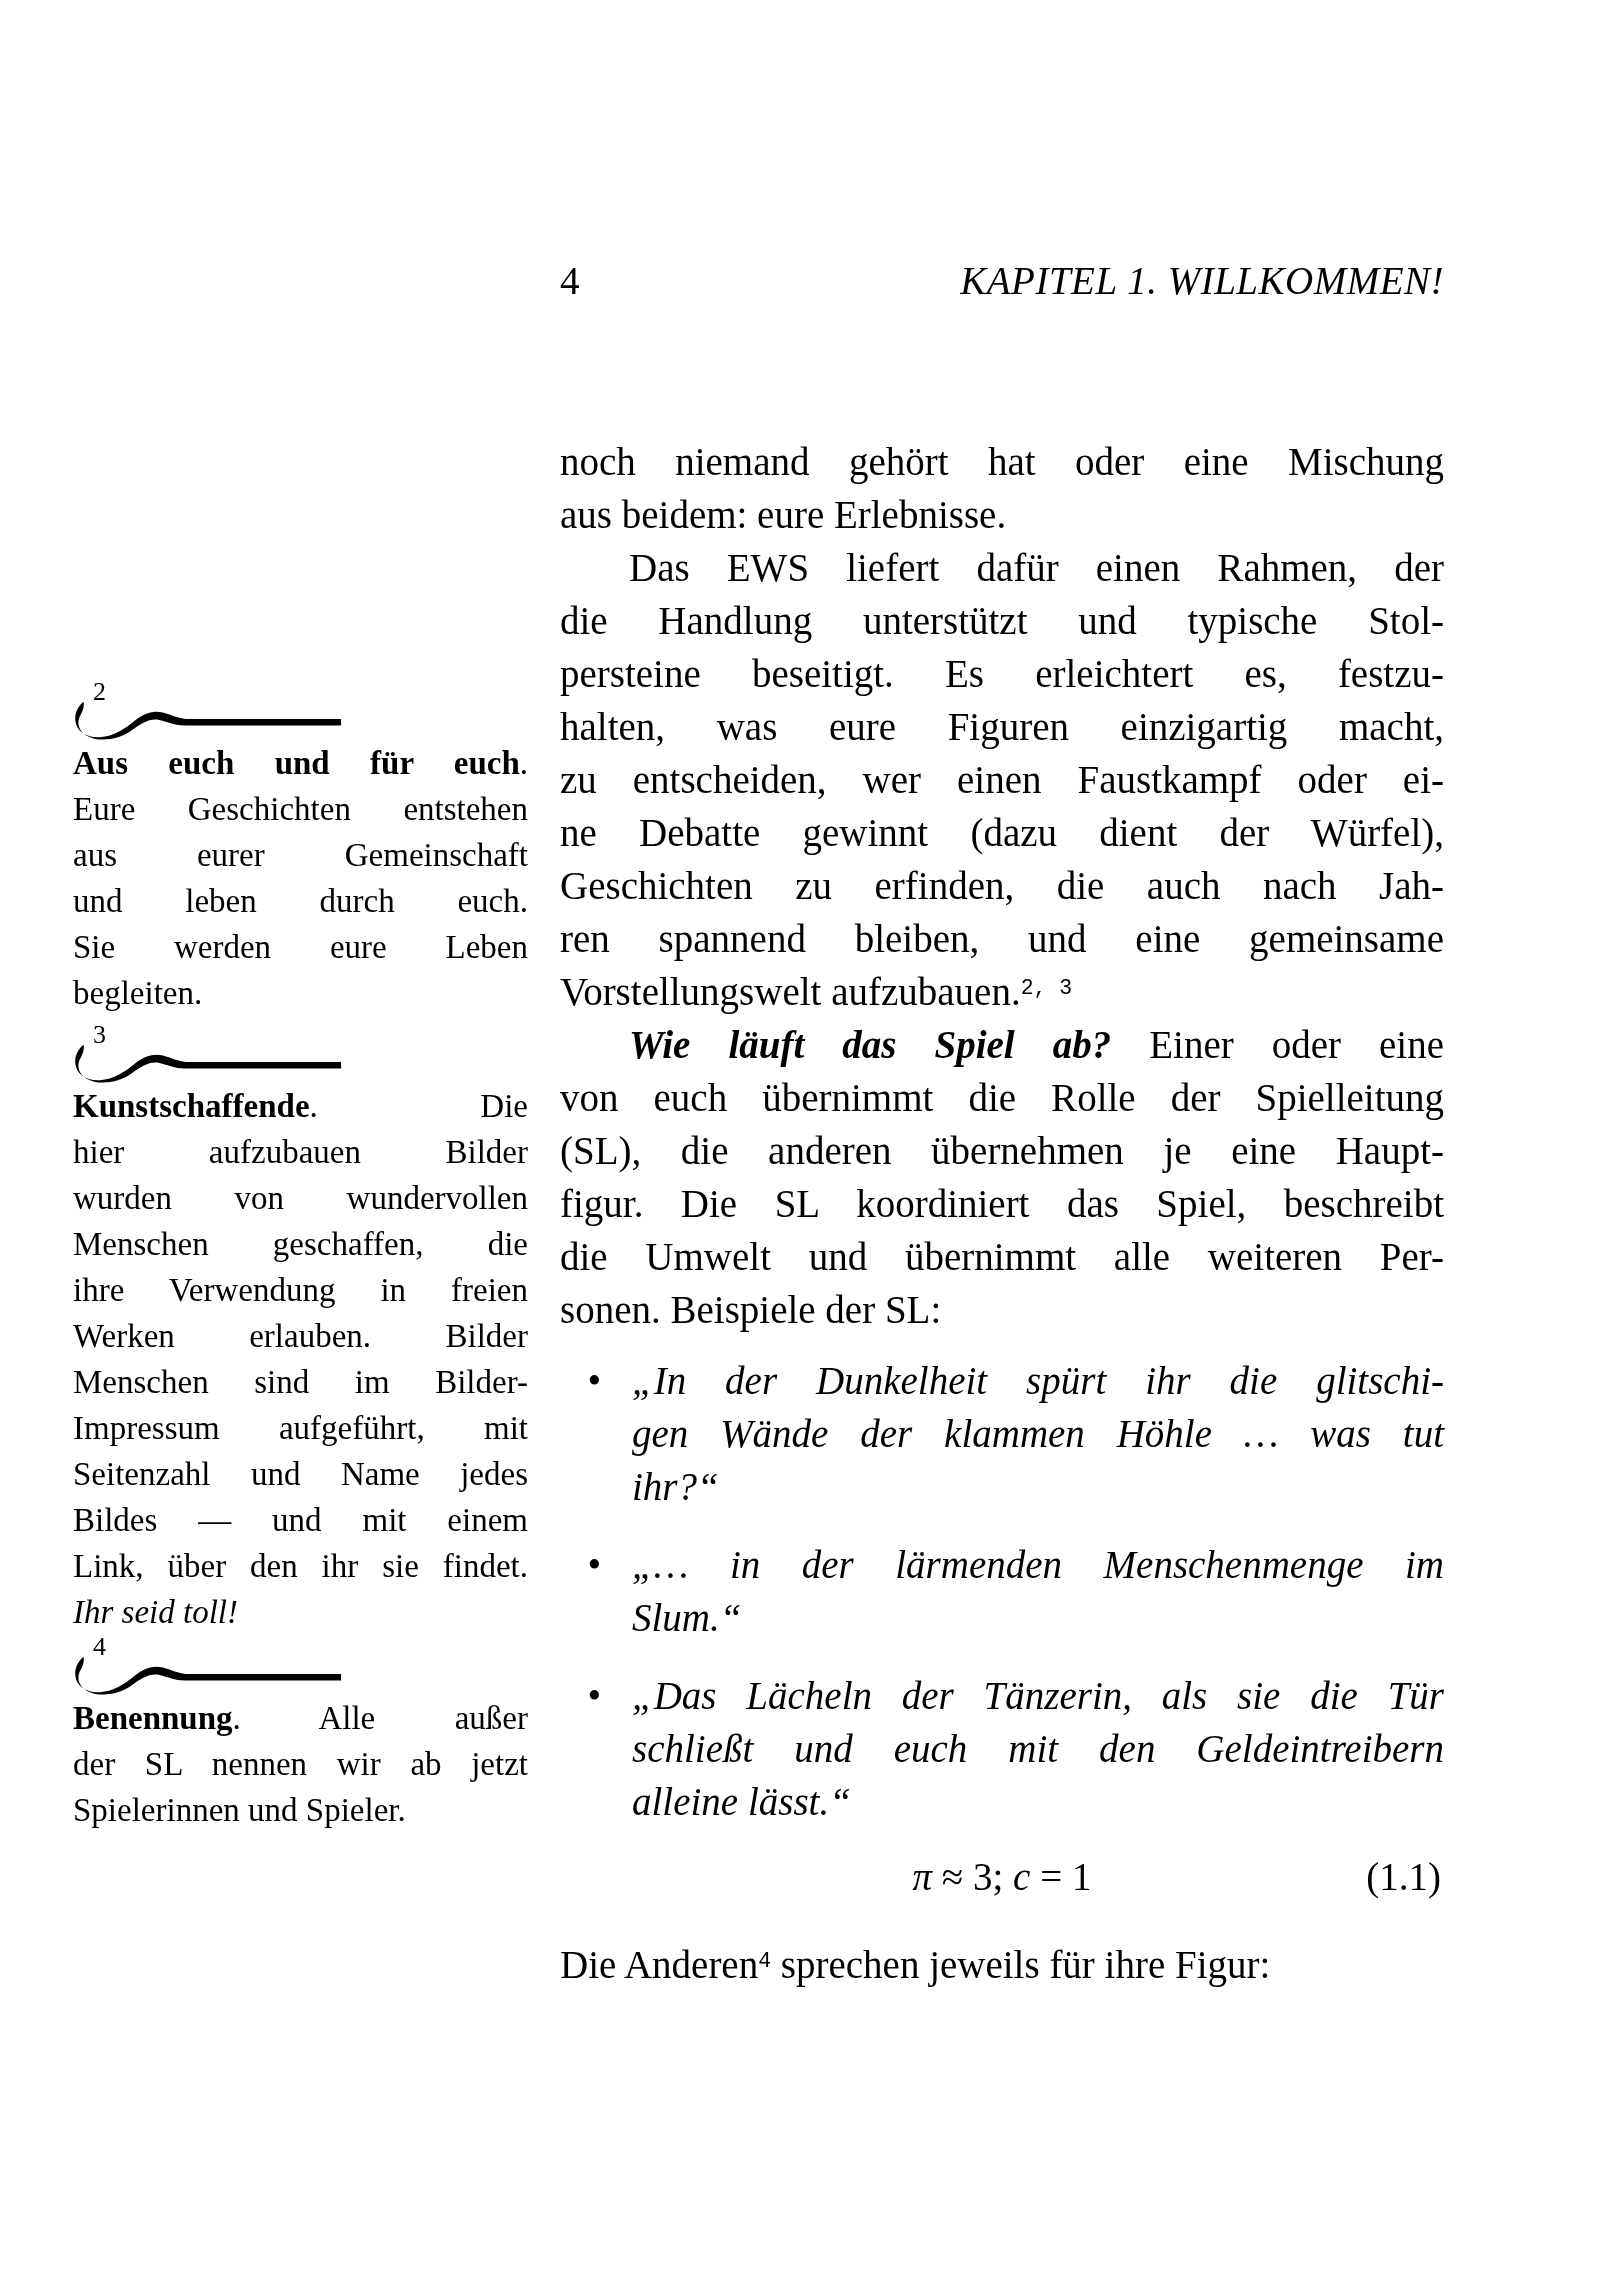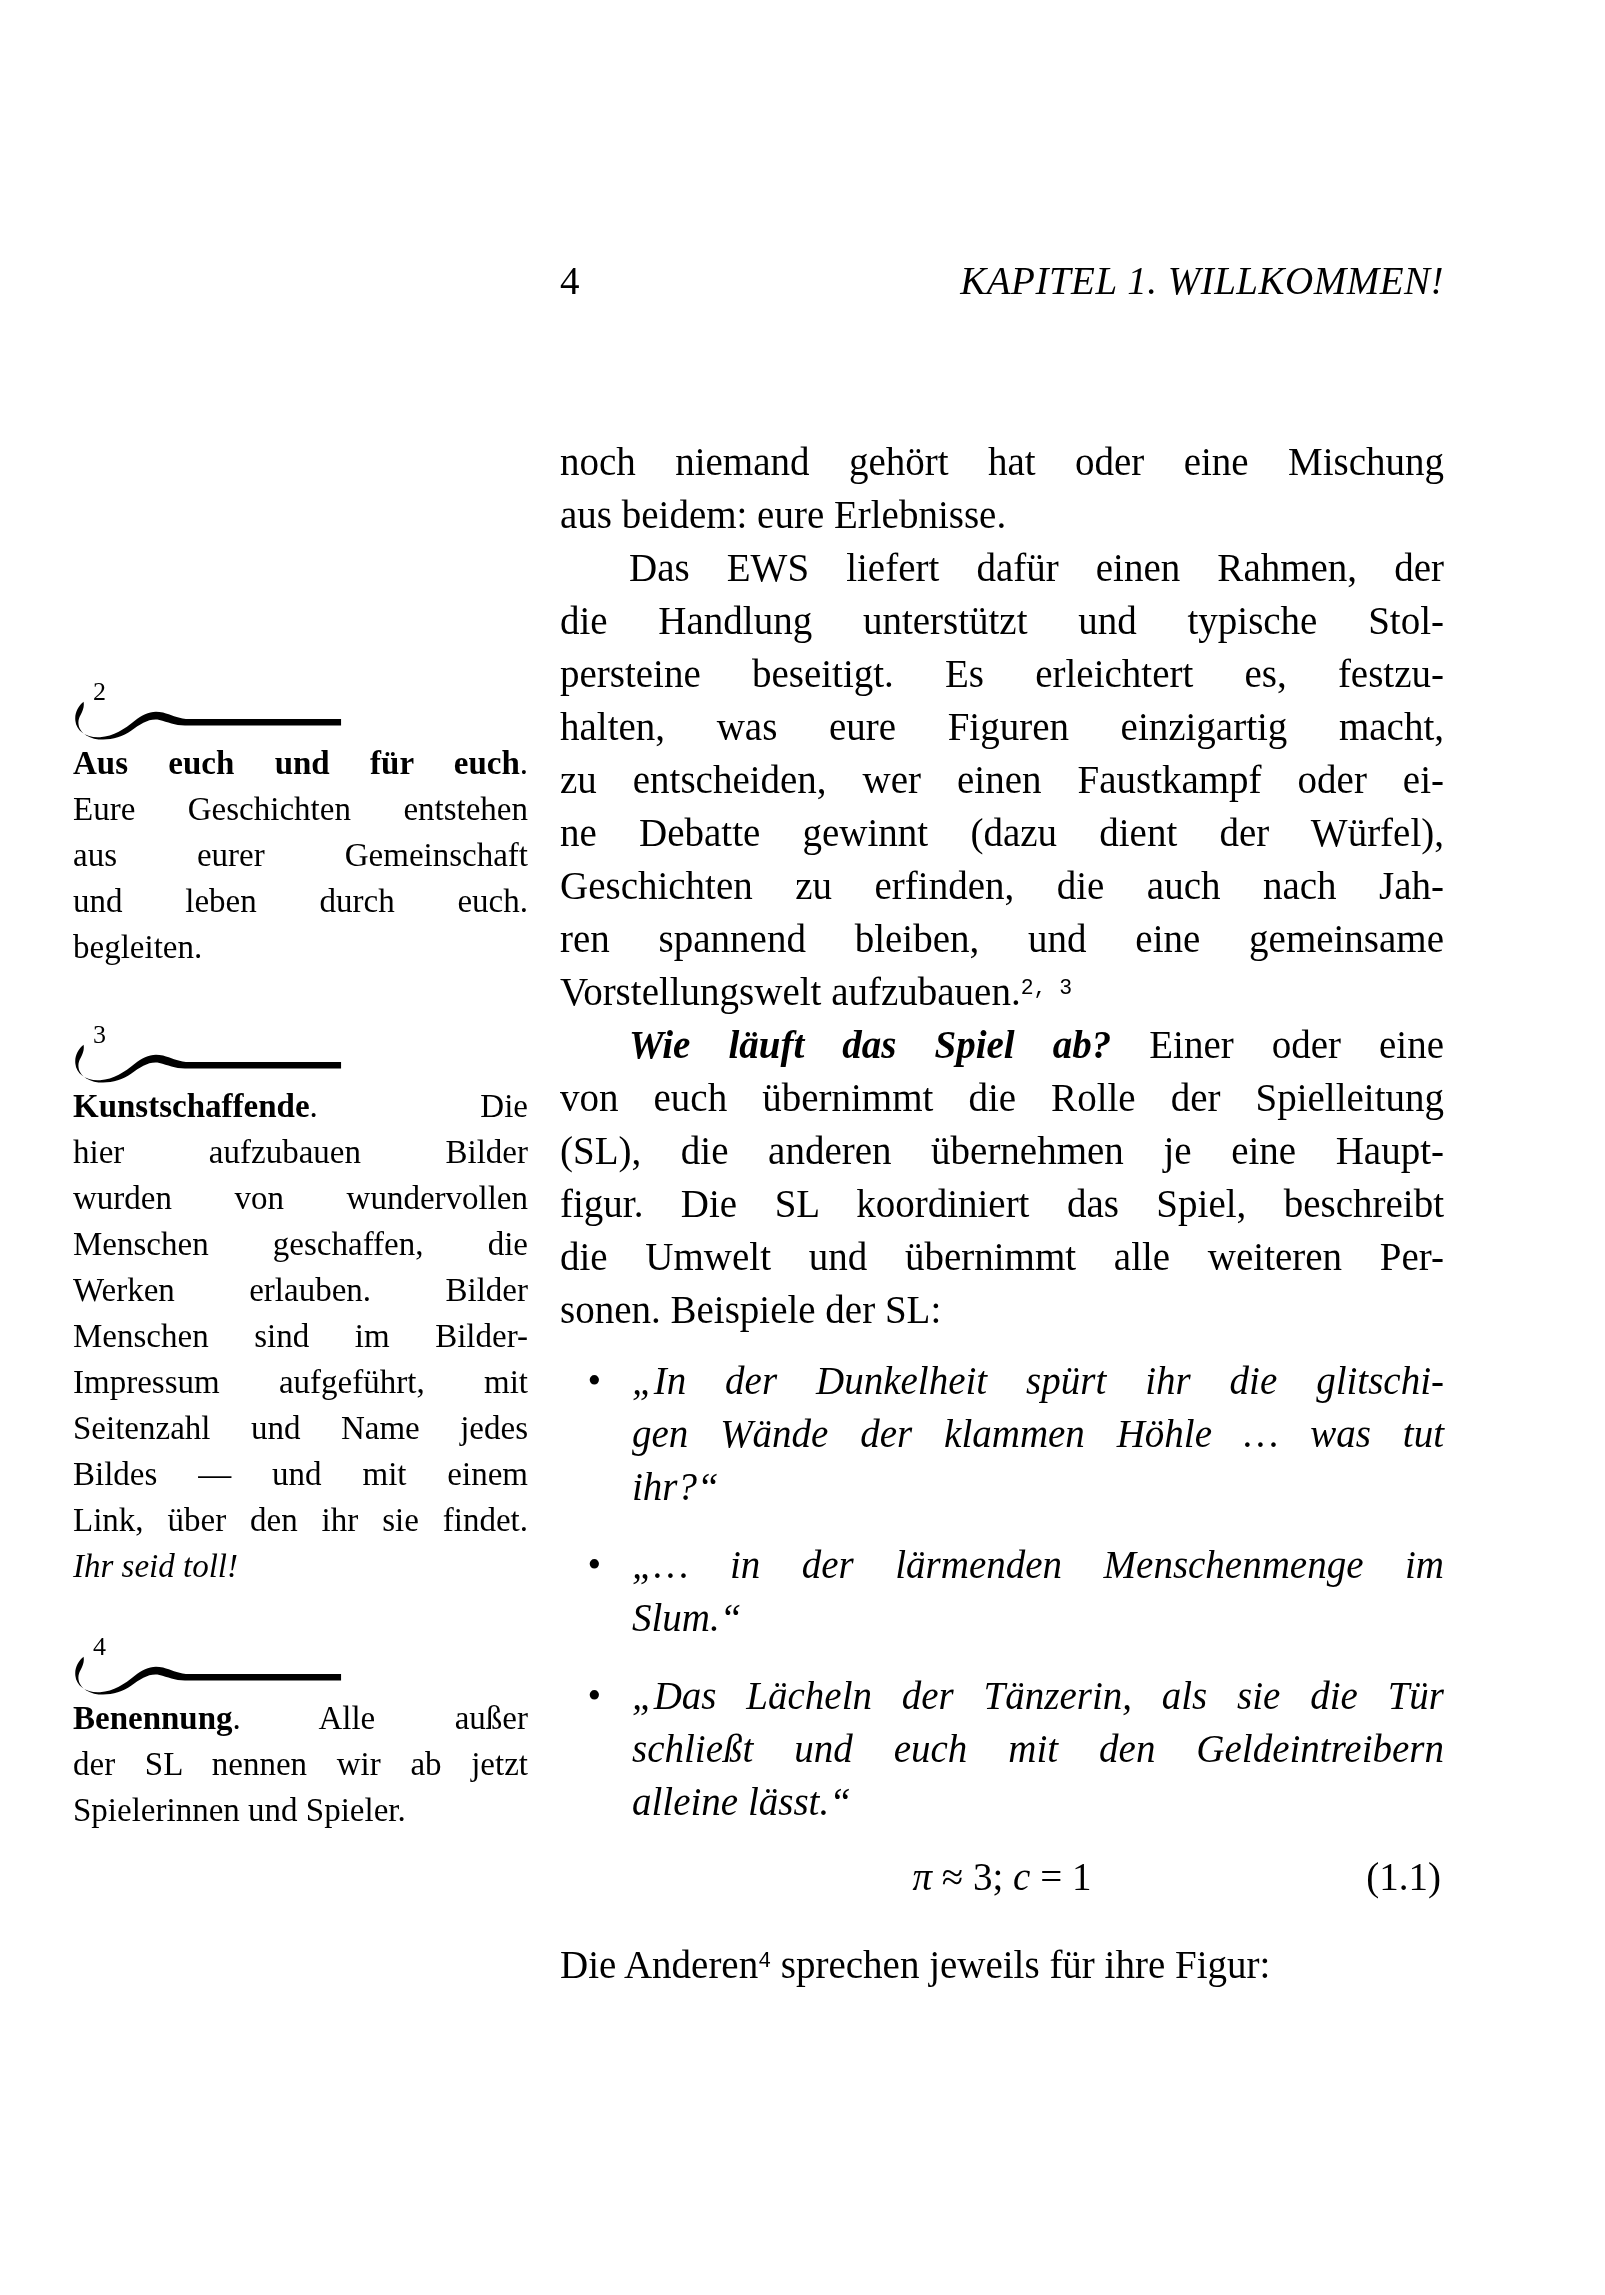--- a/index.html
+++ b/index.html
@@ -103,33 +103,35 @@
         <div class="marker">
           <span class="num">2</span>
           <svg width="275" height="42" viewBox="0 0 600 92">
             <path fill="#000" d="M 22 8 C 10 18 2 32 4 50 C 6 72 28 88 58 86 C 88 84 112 68 134 50 C 154 34 172 26 196 32 C 214 37 226 44 246 46 L 586 46 L 586 60 L 244 60 C 222 60 206 52 188 48 C 166 44 148 56 126 72 C 98 92 54 98 28 82 C 10 71 6 52 16 36 C 20 28 24 20 22 8 Z"></path>
           </svg>
         </div>
         <div class="nline"><span class="b">Aus euch und für euch</span><span>.</span></div>
         <div class="nline"><span>Eure Geschichten entstehen</span></div>
         <div class="nline"><span>aus eurer Gemeinschaft</span></div>
         <div class="nline"><span>und leben durch euch.</span></div>
+        <div class="nline"><span>Sie werden eure Leben</span></div>
         <div class="nline last"><span>begleiten.</span></div>
       </div>
       <div class="note note-1">
         <div class="marker">
           <span class="num">3</span>
           <svg width="275" height="42" viewBox="0 0 600 92">
             <path fill="#000" d="M 22 8 C 10 18 2 32 4 50 C 6 72 28 88 58 86 C 88 84 112 68 134 50 C 154 34 172 26 196 32 C 214 37 226 44 246 46 L 586 46 L 586 60 L 244 60 C 222 60 206 52 188 48 C 166 44 148 56 126 72 C 98 92 54 98 28 82 C 10 71 6 52 16 36 C 20 28 24 20 22 8 Z"></path>
           </svg>
         </div>
         <div class="nline"><span class="b">Kunstschaffende</span><span>. Die</span></div>
         <div class="nline"><span>hier aufzubauen Bilder</span></div>
         <div class="nline"><span>wurden von wundervollen</span></div>
         <div class="nline"><span>Menschen geschaffen, die</span></div>
+        <div class="nline"><span>ihre Verwendung in freien</span></div>
         <div class="nline"><span>Werken erlauben. Bilder</span></div>
         <div class="nline"><span>Menschen sind im Bilder-</span></div>
         <div class="nline"><span>Impressum aufgeführt, mit</span></div>
         <div class="nline"><span>Seitenzahl und Name jedes</span></div>
         <div class="nline"><span>Bildes — und mit einem</span></div>
         <div class="nline"><span>Link, über den ihr sie findet.</span></div>
         <div class="nline last"><span class="i">Ihr seid toll!</span></div>
       </div>
       <div class="note note-2">
         <div class="marker">

